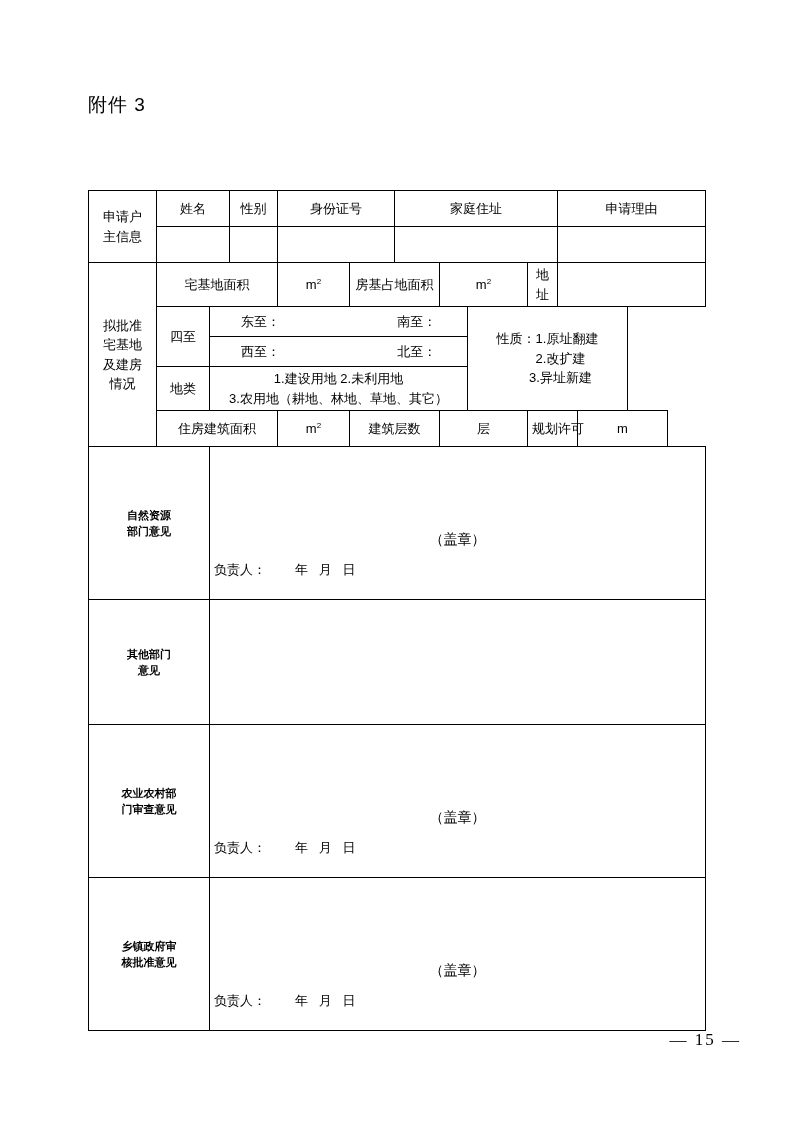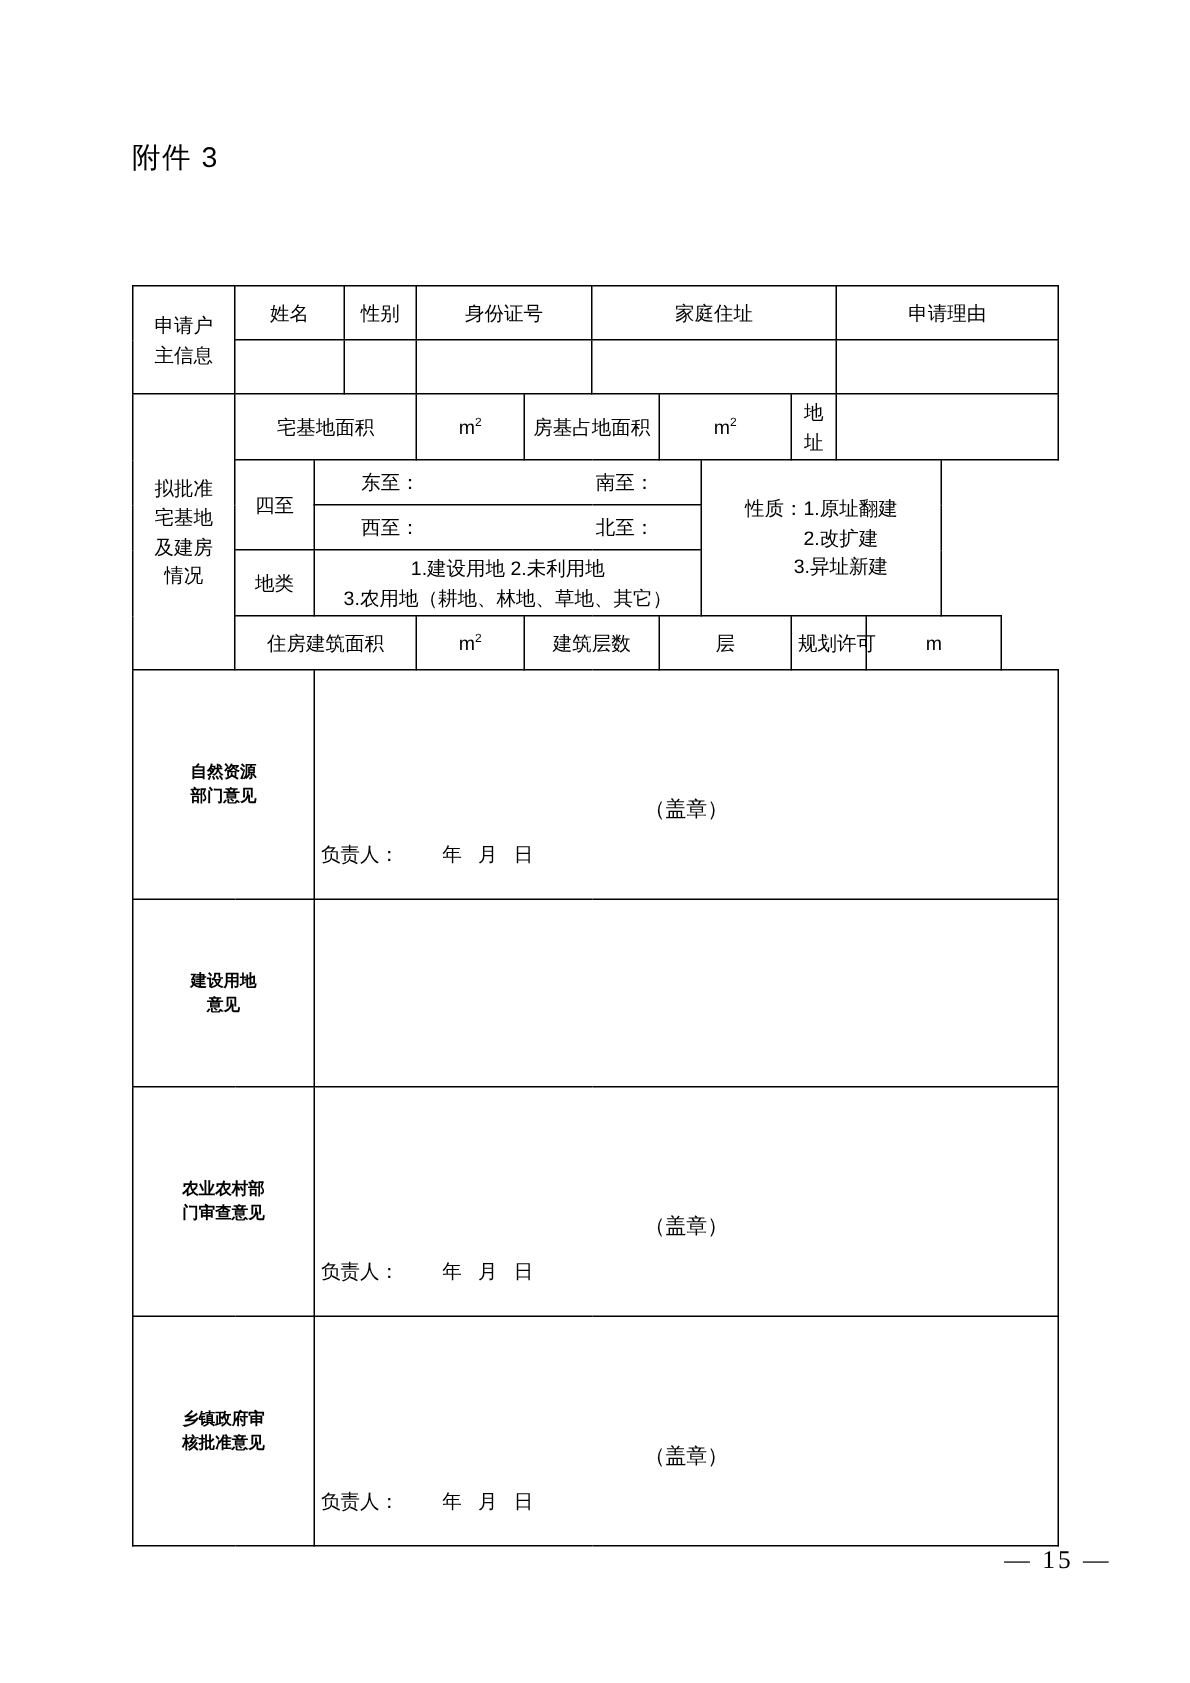--- a/index.html
+++ b/index.html
@@ -226,21 +226,21 @@
           <div class="inner-block">
             <div class="stamp">（盖章）</div>
             <div class="sign-line" style="margin-top:10px">负责人：        年   月   日</div>
           </div>
         </div>
       </td>
     </tr>
 
     <tr>
       <td colspan="2" class="op-label" style="height:120px">
-        <div>建设用地</div>
+        <div>其他部门</div>
         <div>意见</div>
       </td>
       <td colspan="13" class="opinion-cell">
         <div style="position:relative;height:112px">
           <div class="inner-block">
             <div class="stamp"></div>
             <div class="sign-line"></div>
           </div>
         </div>
       </td>

